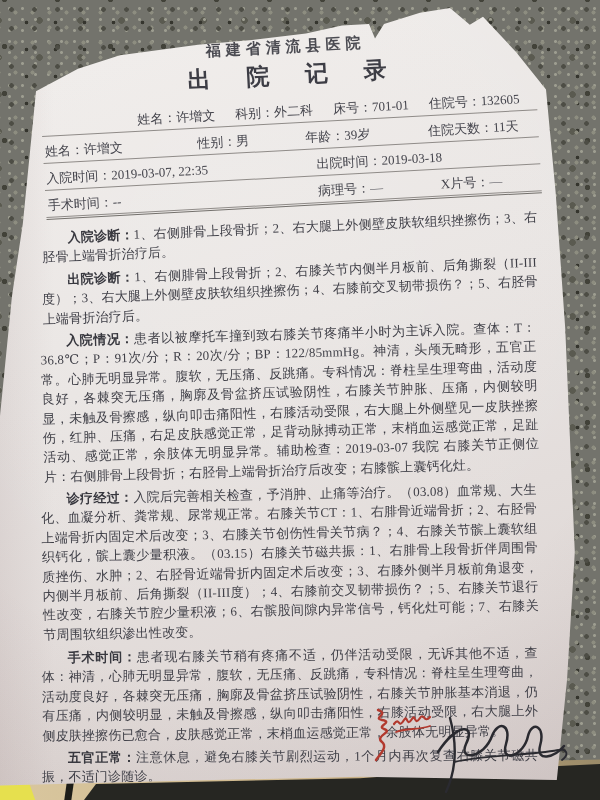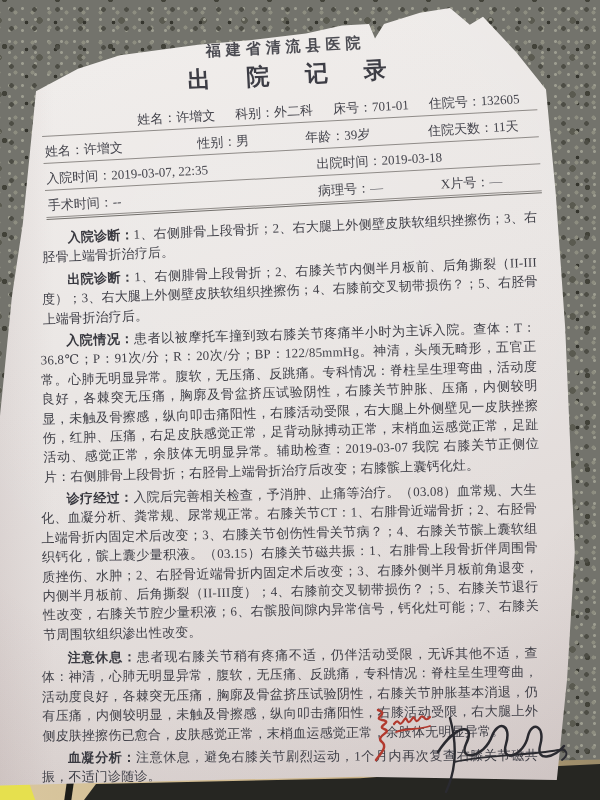--- a/index.html
+++ b/index.html
@@ -163,23 +163,23 @@
 
     <div class="body-text">
       <p class="para tilt-1"><span class="lbl">入院诊断：</span><span>1、右侧腓骨上段骨折；2、右大腿上外侧壁皮肤软组织挫擦伤；3、右胫骨上端骨折治疗后。</span></p>
 
       <p class="para tilt-2"><span class="lbl">出院诊断：</span><span>1、右侧腓骨上段骨折；2、右膝关节内侧半月板前、后角撕裂（II-III度）；3、右大腿上外侧壁皮肤软组织挫擦伤；4、右膝前交叉韧带损伤？；5、右胫骨上端骨折治疗后。</span></p>
 
       <p class="para tilt-3"><span class="lbl">入院情况：</span><span>患者以被摩托车撞到致右膝关节疼痛半小时为主诉入院。查体：T：36.8℃；P：91次/分；R：20次/分；BP：122/85mmHg。神清，头颅无畸形，五官正常。心肺无明显异常。腹软，无压痛、反跳痛。专科情况：脊柱呈生理弯曲，活动度良好，各棘突无压痛，胸廓及骨盆挤压试验阴性，右膝关节肿胀、压痛，内侧较明显，未触及骨擦感，纵向叩击痛阳性，右膝活动受限，右大腿上外侧壁见一皮肤挫擦伤，红肿、压痛，右足皮肤感觉正常，足背动脉搏动正常，末梢血运感觉正常，足趾活动、感觉正常，余肢体无明显异常。辅助检查：2019-03-07 我院 右膝关节正侧位片：右侧腓骨上段骨折；右胫骨上端骨折治疗后改变；右膝髌上囊钙化灶。</span></p>
 
       <p class="para tilt-4"><span class="lbl">诊疗经过：</span><span>入院后完善相关检查，予消肿、止痛等治疗。（03.08）血常规、大生化、血凝分析、粪常规、尿常规正常。右膝关节CT：1、右腓骨近端骨折；2、右胫骨上端骨折内固定术后改变；3、右膝关节创伤性骨关节病？；4、右膝关节髌上囊软组织钙化，髌上囊少量积液。（03.15）右膝关节磁共振：1、右腓骨上段骨折伴周围骨质挫伤、水肿；2、右胫骨近端骨折内固定术后改变；3、右膝外侧半月板前角退变，内侧半月板前、后角撕裂（II-III度）；4、右膝前交叉韧带损伤？；5、右膝关节退行性改变，右膝关节腔少量积液；6、右髌股间隙内异常信号，钙化灶可能；7、右膝关节周围软组织渗出性改变。</span></p>
 
-      <p class="para tilt-5"><span class="lbl">注意休息：</span><span>患者现右膝关节稍有疼痛不适，仍伴活动受限，无诉其他不适，查体：神清，心肺无明显异常，腹软，无压痛、反跳痛，专科情况：脊柱呈生理弯曲，活动度良好，各棘突无压痛，胸廓及骨盆挤压试验阴性，右膝关节肿胀基本消退，仍有压痛，内侧较明显，未触及骨擦感，纵向叩击痛阳性，右膝活动受限，右大腿上外侧皮肤挫擦伤已愈合，皮肤感觉正常，末梢血运感觉正常，余肢体无明显异常。</span></p>
+      <p class="para tilt-5"><span class="lbl">手术时间：</span><span>患者现右膝关节稍有疼痛不适，仍伴活动受限，无诉其他不适，查体：神清，心肺无明显异常，腹软，无压痛、反跳痛，专科情况：脊柱呈生理弯曲，活动度良好，各棘突无压痛，胸廓及骨盆挤压试验阴性，右膝关节肿胀基本消退，仍有压痛，内侧较明显，未触及骨擦感，纵向叩击痛阳性，右膝活动受限，右大腿上外侧皮肤挫擦伤已愈合，皮肤感觉正常，末梢血运感觉正常，余肢体无明显异常。</span></p>
 
-      <p class="para tilt-6"><span class="lbl">血凝分析：</span><span>注意休息，避免右膝关节剧烈运动，1个月内再次复查右膝关节磁共振，不适门诊随诊。</span></p>
+      <p class="para tilt-6"><span class="lbl">五官正常：</span><span>注意休息，避免右膝关节剧烈运动，1个月内再次复查右膝关节磁共振，不适门诊随诊。</span></p>
     </div>
 
     <div class="footer">
       
     </div>
   </div>
 </div>
 
 <svg class="sig sig-red" viewBox="0 0 78 64" fill="none">
   <path d="M18,8 C30,12 12,16 22,18 C34,20 16,24 24,27 C34,30 14,34 22,40 C28,45 20,52 16,58" stroke="#b2392e" stroke-width="2.4" stroke-linecap="round"></path>

